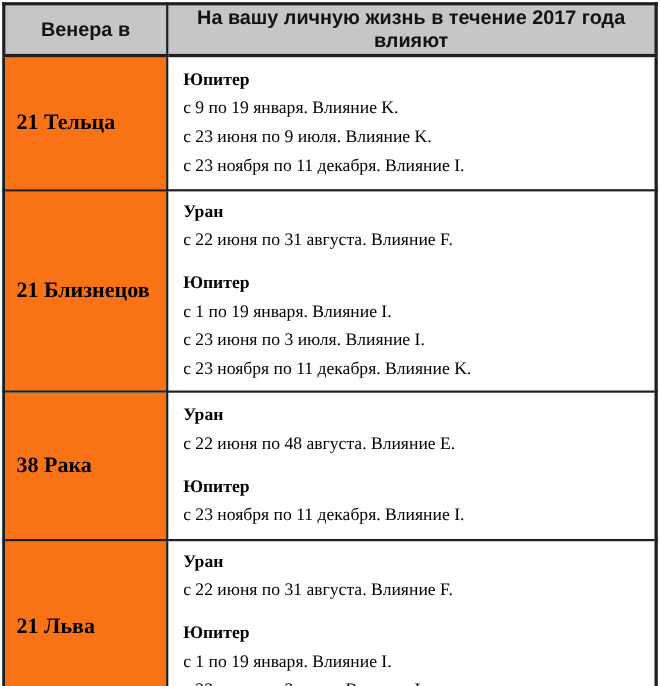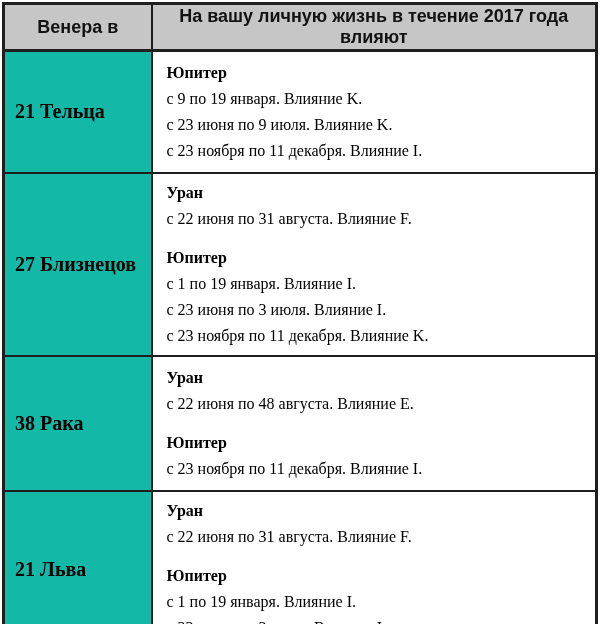--- a/index.html
+++ b/index.html
@@ -35,21 +35,21 @@
     height: 33px;
     text-align: center;
     vertical-align: middle;
     border-bottom-width: 3px;
   }
   td.sign-cell {
     font-weight: 700;
     font-size: 20px;
     padding: 0 4px 0 10px;
     vertical-align: middle;
-    background: #14b8a6;
+    background: #f97316;
     font-family: Liberation Serif, serif;
   }
   td.content-cell {
     padding: 6px 8px 6px 14px;
     vertical-align: middle;
     font-size: 16px;
     line-height: 26px;
     background: #fff;
   }
   .planet-block + .planet-block { margin-top: 13px; }
@@ -82,21 +82,21 @@
           <div class="planet-block">
             <div class="planet-name">Юпитер</div>
             <div class="influence-line">с 9 по 19 января. Влияние K.</div>
             <div class="influence-line">с 23 июня по 9 июля. Влияние K.</div>
             <div class="influence-line">с 23 ноября по 11 декабря. Влияние I.</div>
           </div>
         </td>
       </tr>
 
       <tr class="r1">
-        <td class="sign-cell">27 Близнецов</td>
+        <td class="sign-cell">21 Близнецов</td>
         <td class="content-cell">
           <div class="planet-block">
             <div class="planet-name">Уран</div>
             <div class="influence-line">с 22 июня по 31 августа. Влияние F.</div>
           </div>
           <div class="planet-block">
             <div class="planet-name">Юпитер</div>
             <div class="influence-line">с 1 по 19 января. Влияние I.</div>
             <div class="influence-line">с 23 июня по 3 июля. Влияние I.</div>
             <div class="influence-line">с 23 ноября по 11 декабря. Влияние K.</div>

